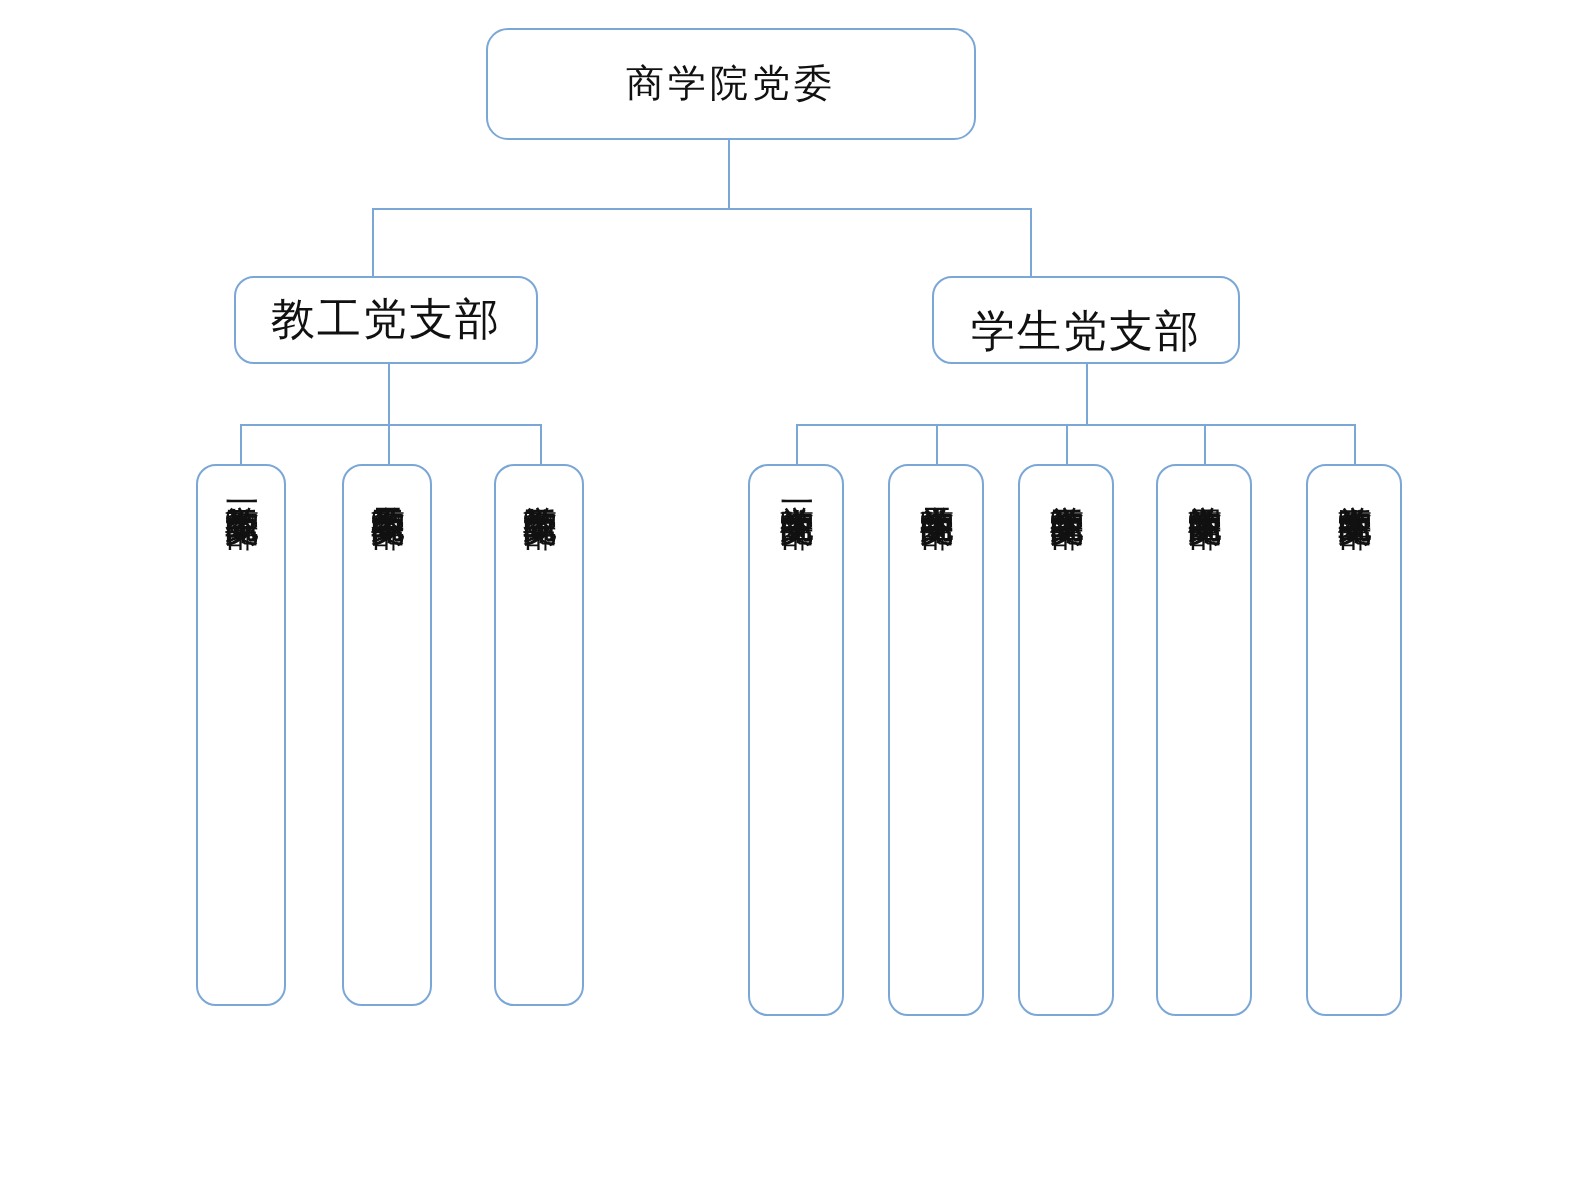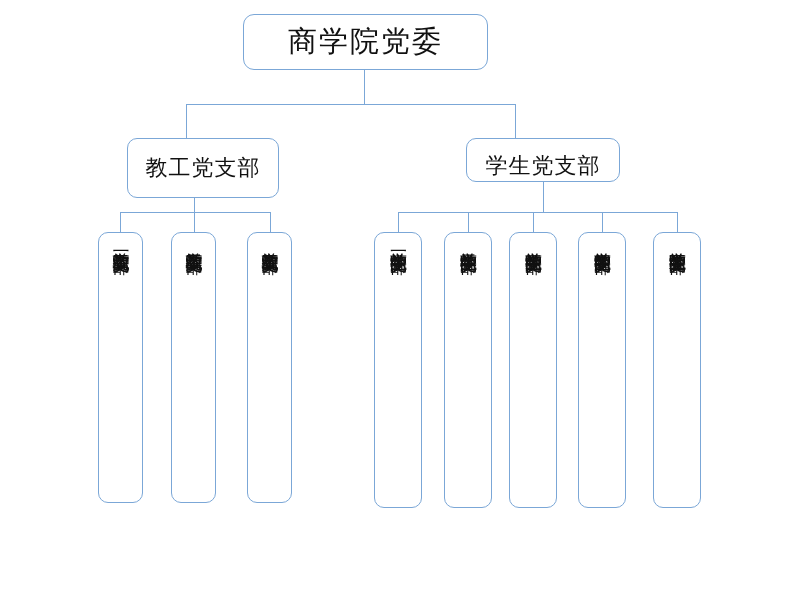--- a/index.html
+++ b/index.html
@@ -23,21 +23,21 @@
     border: 1.3px solid #7BA7D7;
     background: #ffffff;
     border-radius: 9px;
     display: flex;
     align-items: center;
     justify-content: center;
     color: #111111;
   }
   .node.root {
     border-radius: 11px;
-    font-size: 29px;
+    font-size: 19px;
     letter-spacing: 2px;
   }
   .node.level2 {
     border-radius: 10px;
     font-size: 22px;
     letter-spacing: 1px;
   }
   .node.leaf {
     border-radius: 10px;
     font-size: 17px;
@@ -82,21 +82,21 @@
   <div class="conn v" style="left:398px; top:212px; height:21px;"></div>
   <div class="conn v" style="left:468px; top:212px; height:21px;"></div>
   <div class="conn v" style="left:533px; top:212px; height:21px;"></div>
   <div class="conn v" style="left:602px; top:212px; height:21px;"></div>
   <div class="conn v" style="left:677px; top:212px; height:21px;"></div>
 
   <div class="node root" style="left:243px; top:14px; width:245px; height:56px;">
     <span>商学院党委</span>
   </div>
 
-  <div class="node level2" style="left:127px; top:138px; width:152px; height:60px;">
+  <div class="node level2" style="left:117px; top:138px; width:152px; height:44px;">
     <span>教工党支部</span>
   </div>
 
   <div class="node level2" style="left:466px; top:138px; width:154px; height:44px;align-items:flex-end;">
     <span>学生党支部</span>
   </div>
 
   <div class="node leaf" style="left:98px; top:232px; width:45px; height:271px;">
     <span class="vtext">商学院教工第一党支部</span>
   </div>

